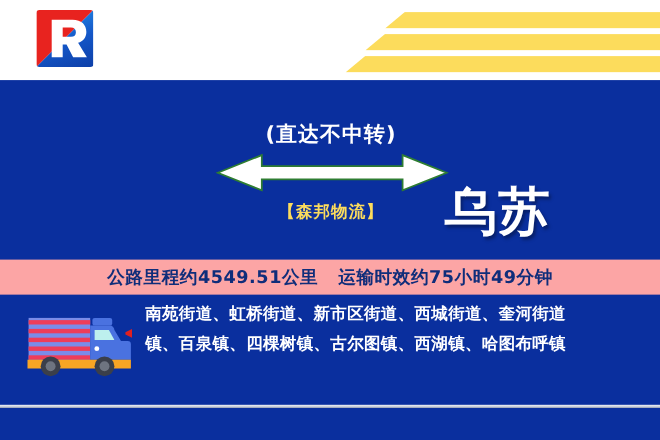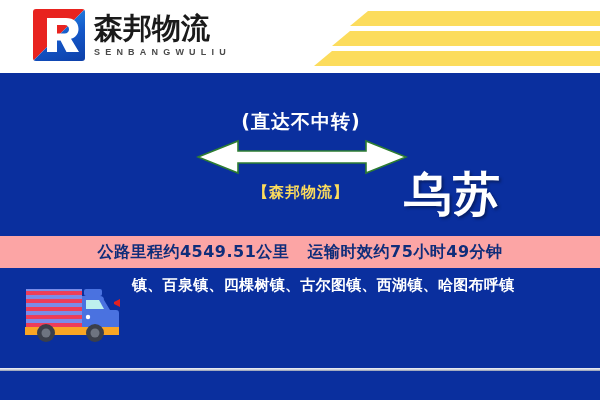--- a/index.html
+++ b/index.html
@@ -123,24 +123,20 @@
 <div class="header">
 
   <div class="logo-wrap">
     <div class="logo-mark">
       <div class="sq-red"></div>
       <div class="sq-blue"></div>
       <svg class="r-glyph" viewBox="0 0 52 52">
         <path d="M14 9 H33 C41 9 45.5 13.5 45.5 20 C45.5 25 42.5 28.5 38 29.8 L46 43 H33.5 L27.5 31.5 H24 V43 H14 Z M24 16 V24.5 H31.5 C34.4 24.5 36 22.9 36 20.3 C36 17.6 34.4 16 31.5 16 Z" fill="#ffffff"></path>
       </svg>
     </div>
-    <div class="logo-text">
-      <div class="logo-cn">森邦物流</div>
-      <div class="logo-en">SENBANGWULIU</div>
-    </div>
   </div>
 
   <div class="stripes">
     <div class="stripe s1"></div>
     <div class="stripe s2"></div>
     <div class="stripe s3"></div>
   </div>
 </div>
 
 <div class="route">
@@ -189,18 +185,19 @@
       <circle cx="24" cy="49" r="9" fill="#3b3f4a"></circle>
       <circle cx="24" cy="49" r="4.5" fill="#6e7480"></circle>
       <circle cx="73" cy="49" r="9" fill="#3b3f4a"></circle>
       <circle cx="73" cy="49" r="4.5" fill="#6e7480"></circle>
 
       <circle cx="66" cy="33" r="2.2" fill="#ffffff"></circle>
     </svg>
   </div>
 
   <div class="area-text">
+    <div>南苑街道、虹桥街道、新市区街道、西城街道、奎河街道</div>
     <div>镇、百泉镇、四棵树镇、古尔图镇、西湖镇、哈图布呼镇</div>
   </div>
 </div>
 
 <div class="hairline"></div>
 <div class="footer"></div>
 
 </body></html>

